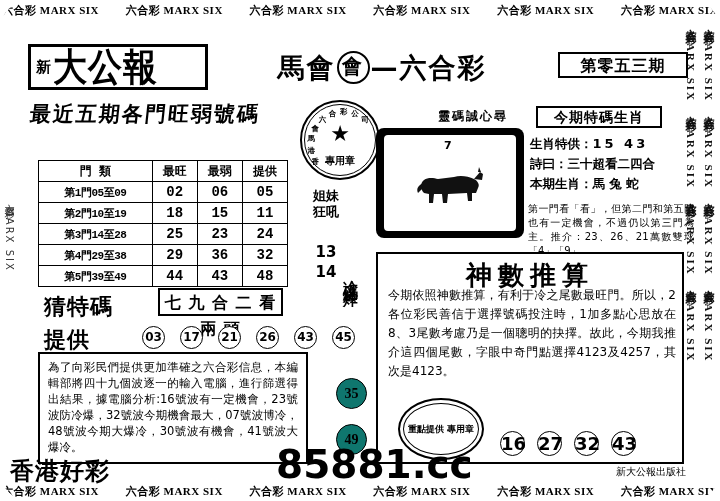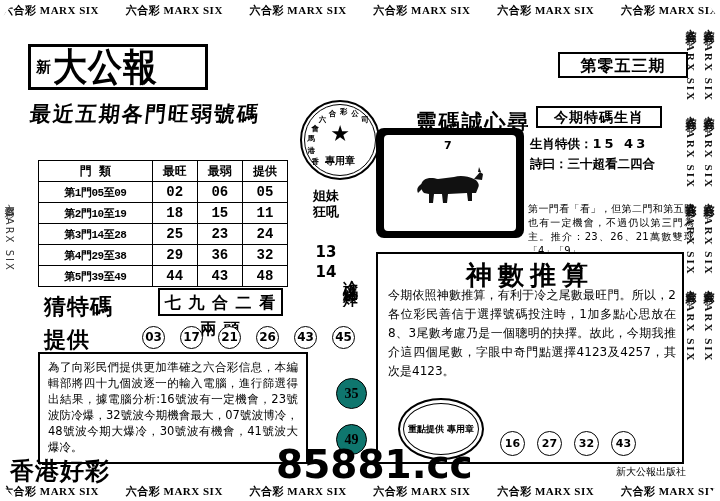--- a/index.html
+++ b/index.html
@@ -313,21 +313,21 @@
   }
 
   
   .lingma-title {
     position: absolute;
     left: 398px;
     top: 108px;
     width: 150px;
     text-align: center;
     font-family: "DejaVu Sans", sans-serif;
-    font-size: 21px;
+    font-size: 12px;
     font-weight: bold;
     letter-spacing: 2px;
   }
   .pic-frame {
     position: absolute;
     left: 376px;
     top: 128px;
     width: 148px;
     height: 110px;
     background: #000;
@@ -460,21 +460,21 @@
     line-height: 19px;
     text-align: justify;
   }
   .panel-balls {
     position: absolute;
     left: 122px;
     bottom: 6px;
     display: flex;
     gap: 12px;
   }
-  .panel-balls .ball { width: 25px; height: 25px; line-height: 23px; font-size: 11px; margin-top: 40px; }
+  .panel-balls .ball { width: 25px; height: 25px; line-height: 23px; font-size: 18px; margin-top: 40px; }
 
   
   .stamp2 {
     position: absolute;
     left: 398px;
     top: 398px;
     width: 86px;
     height: 62px;
   }
   .stamp2 .oval {
@@ -568,20 +568,23 @@
   <div class="wm-col" style="right:4px;">六合彩 MARX SIX 六合彩 MARX SIX 六合彩 MARX SIX 六合彩 MARX SIX</div>
   <div class="wm-col" style="right:22px;">六合彩 MARX SIX 六合彩 MARX SIX 六合彩 MARX SIX 六合彩 MARX SIX</div>
 
   <div class="left-edge-mark">六合彩 MARX SIX</div>
 
   <div class="masthead">
     <span class="xin">新</span>
     <span class="big">大公報</span>
   </div>
 
+  <div class="title-center">
+    <span>馬會</span><span class="circled">會</span><span>—六合彩</span>
+  </div>
 
   <div class="issue-box">第零五三期</div>
 
   <div class="brush-head">最近五期各門旺弱號碼</div>
 
   <table class="stats">
     <thead>
       <tr>
         <th>門 類</th>
         <th>最旺</th>
@@ -676,20 +679,23 @@
   </div>
 
   <div class="sx-head">今期特碼生肖</div>
   <div class="sx-lines">
     <div>
       <span>生肖特供：</span><span class="v">15  43</span>
     </div>
     <div>
       <span>詩曰：</span><span>三十超看二四合</span>
     </div>
+    <div>
+      <span>本期生肖：</span><span>馬 兔 蛇</span>
+    </div>
   </div>
   <div class="sx-note">第一門看「看」，但第二門和第五門也有一定機會，不過仍以第三門為主。推介：23、26、21萬數雙球「4」「9」</div>
 
   <div class="coldcol">
     <div style="writing-mode:vertical-rl; display:inline-block; letter-spacing:4px;">冷碼爆炸</div>
   </div>
   <div class="cold-ball b1">35</div>
   <div class="cold-ball b2">49</div>
 
   <div class="panel">

